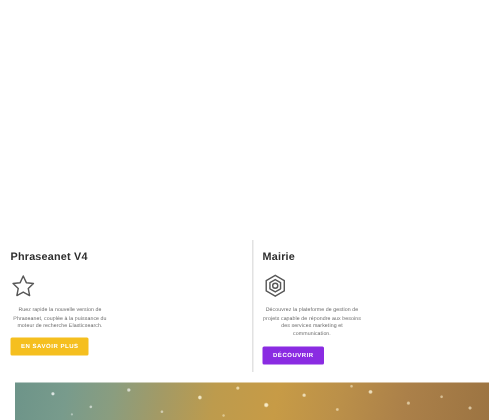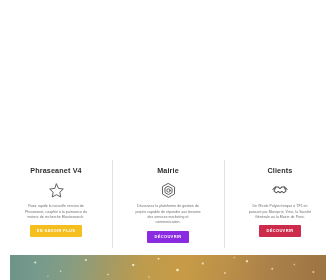--- a/index.html
+++ b/index.html
@@ -37,21 +37,21 @@
     background: #ffffff;
     display: flex;
     align-items: stretch;
   }
 
   .feature-card {
     flex: 1 1 25%;
     position: relative;
     display: flex;
     flex-direction: column;
-    align-items: center;
+    align-items: flex-start;
     padding: 9px 7px 0 7px;
     text-align: center;
   }
 
   .feature-card + .feature-card::before {
     content: "";
     position: absolute;
     left: 0;
     top: 2px;
     bottom: 2px;
@@ -186,33 +186,20 @@
         <polygon points="12,2.2 20.5,7.1 20.5,16.9 12,21.8 3.5,16.9 3.5,7.1"></polygon>
         <polygon points="12,6.2 17.0,9.1 17.0,14.9 12,17.8 7.0,14.9 7.0,9.1"></polygon>
         <circle cx="12" cy="12" r="2.4"></circle>
       </svg>
     </div>
     <div class="card-text">Découvrez la plateforme de gestion de projets capable de répondre aux besoins des services marketing et communication.</div>
     <button class="card-button" style="background:#8a2be2;">DÉCOUVRIR</button>
   </div>
 
 
-  <div class="feature-card">
-    <div class="card-title">Clients</div>
-    <div class="card-icon">
-      <svg width="18" height="18" viewBox="0 0 24 24">
-        <path d="M2.5,11.2 L6.2,8.0 L9.6,8.0 L12,10.1 L14.4,8.0 L17.8,8.0 L21.5,11.2"></path>
-        <path d="M6.2,8.0 L4.0,13.6 L7.2,15.8 L9.6,13.9"></path>
-        <path d="M17.8,8.0 L20.0,13.6 L16.8,15.8 L14.4,13.9"></path>
-        <path d="M9.6,13.9 L12,15.7 L14.4,13.9"></path>
-      </svg>
-    </div>
-    <div class="card-text">De l'Ecole Polytechnique à TF1 en passant par Monoprix, Vinci, la Société Générale ou la Mairie de Paris.</div>
-    <button class="card-button" style="background:#cc2b4b;">DÉCOUVRIR</button>
-  </div>
 
 </section>
 
 <div id="decor-strip-wrap">
   <div id="decor-strip">
     <div id="decor-sparkle"></div>
   </div>
 </div>
 
 </body></html>

